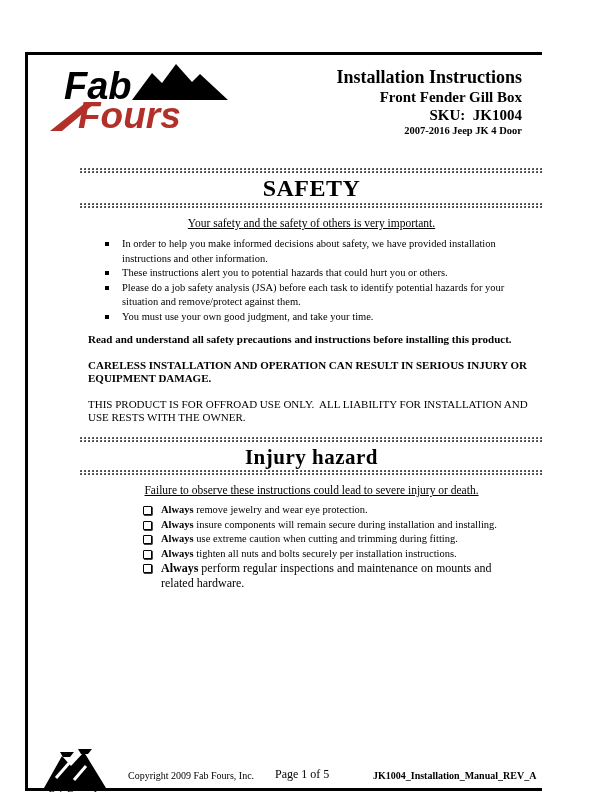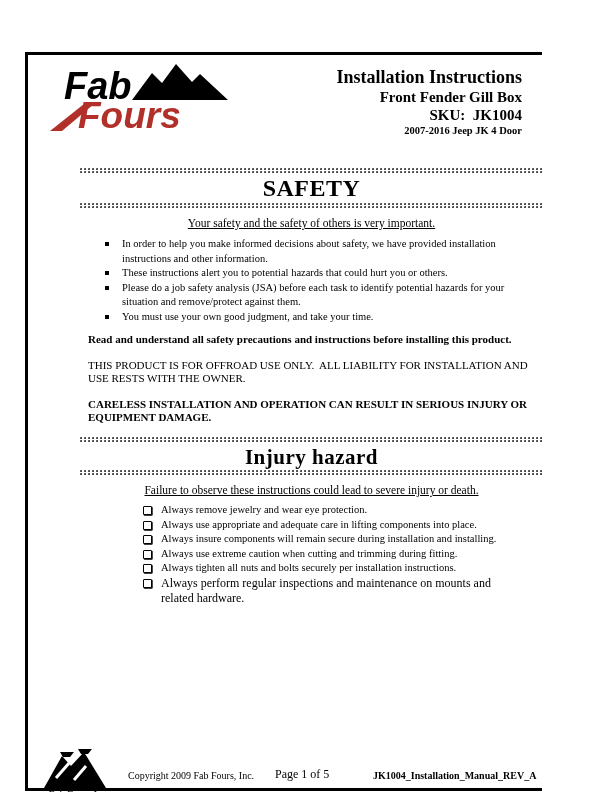--- a/index.html
+++ b/index.html
@@ -51,21 +51,21 @@
   .check-item {
     position:relative; padding-left:18px;
     font-size:10.5px; line-height:14.5px;
   }
   .check-item:last-child { font-size:12px; line-height:15px; max-width:356px; }
   .check-box {
     position:absolute; left:0; top:3px; width:7px; height:7px;
     border:1.6px solid #000; border-radius:1px; background:#fff;
     box-shadow:0.7px 0.7px 0 #000;
   }
-  .check-lead { font-weight:normal; }
+  .check-lead { font-weight:bold; }
   
   .footer-logo { position:absolute; left:12px; bottom:-12px; }
   .f-copyright { position:absolute; left:100px; bottom:7px;  font-size:10px; }
   .f-page      { position:absolute; left:247px; bottom:6px;  font-size:12px; }
   .f-doc       { position:absolute; left:345px; bottom:7px;  font-size:10px; font-weight:bold; }
 </style>
 </head>
 <body>
 
 <div class="page">
@@ -110,40 +110,36 @@
             <span>Please do a job safety analysis (JSA) before each task to identify potential hazards for your situation and remove/protect against them.</span>
           </li>
 
           <li class="bullet-item">
             <span class="sq-bullet"></span>
             <span>You must use your own good judgment, and take your time.</span>
           </li>
         </ul>
 
       <p class="para p-read">Read and understand all safety precautions and instructions before installing this product.</p>
+      <p class="para p-careless">CARELESS INSTALLATION AND OPERATION CAN RESULT IN SERIOUS INJURY OR EQUIPMENT DAMAGE.</p>
       <p class="para p-offroad">THIS PRODUCT IS FOR OFFROAD USE ONLY.  ALL LIABILITY FOR INSTALLATION AND USE RESTS WITH THE OWNER.</p>
-      <p class="para p-careless">CARELESS INSTALLATION AND OPERATION CAN RESULT IN SERIOUS INJURY OR EQUIPMENT DAMAGE.</p>
 
       <div class="dotline injury-top"></div>
       <div class="section-title injury">Injury hazard</div>
       <div class="dotline below-injury"></div>
 
       <div class="subheading">Failure to observe these instructions could lead to severe injury or death.</div>
 
       <ul class="checklist">
 
           <li class="check-item">
             <span class="check-box"></span>
             <span class="check-lead">Always</span><span> remove jewelry and wear eye protection.</span>
           </li>
 
-          <li class="check-item">
-            <span class="check-box"></span>
-            <span class="check-lead">Always</span><span> use appropriate and adequate care in lifting components into place.</span>
-          </li>
 
           <li class="check-item">
             <span class="check-box"></span>
             <span class="check-lead">Always</span><span> insure components will remain secure during installation and installing.</span>
           </li>
 
 
           <li class="check-item">
             <span class="check-box"></span>
             <span class="check-lead">Always</span><span> use extreme caution when cutting and trimming during fitting.</span>

